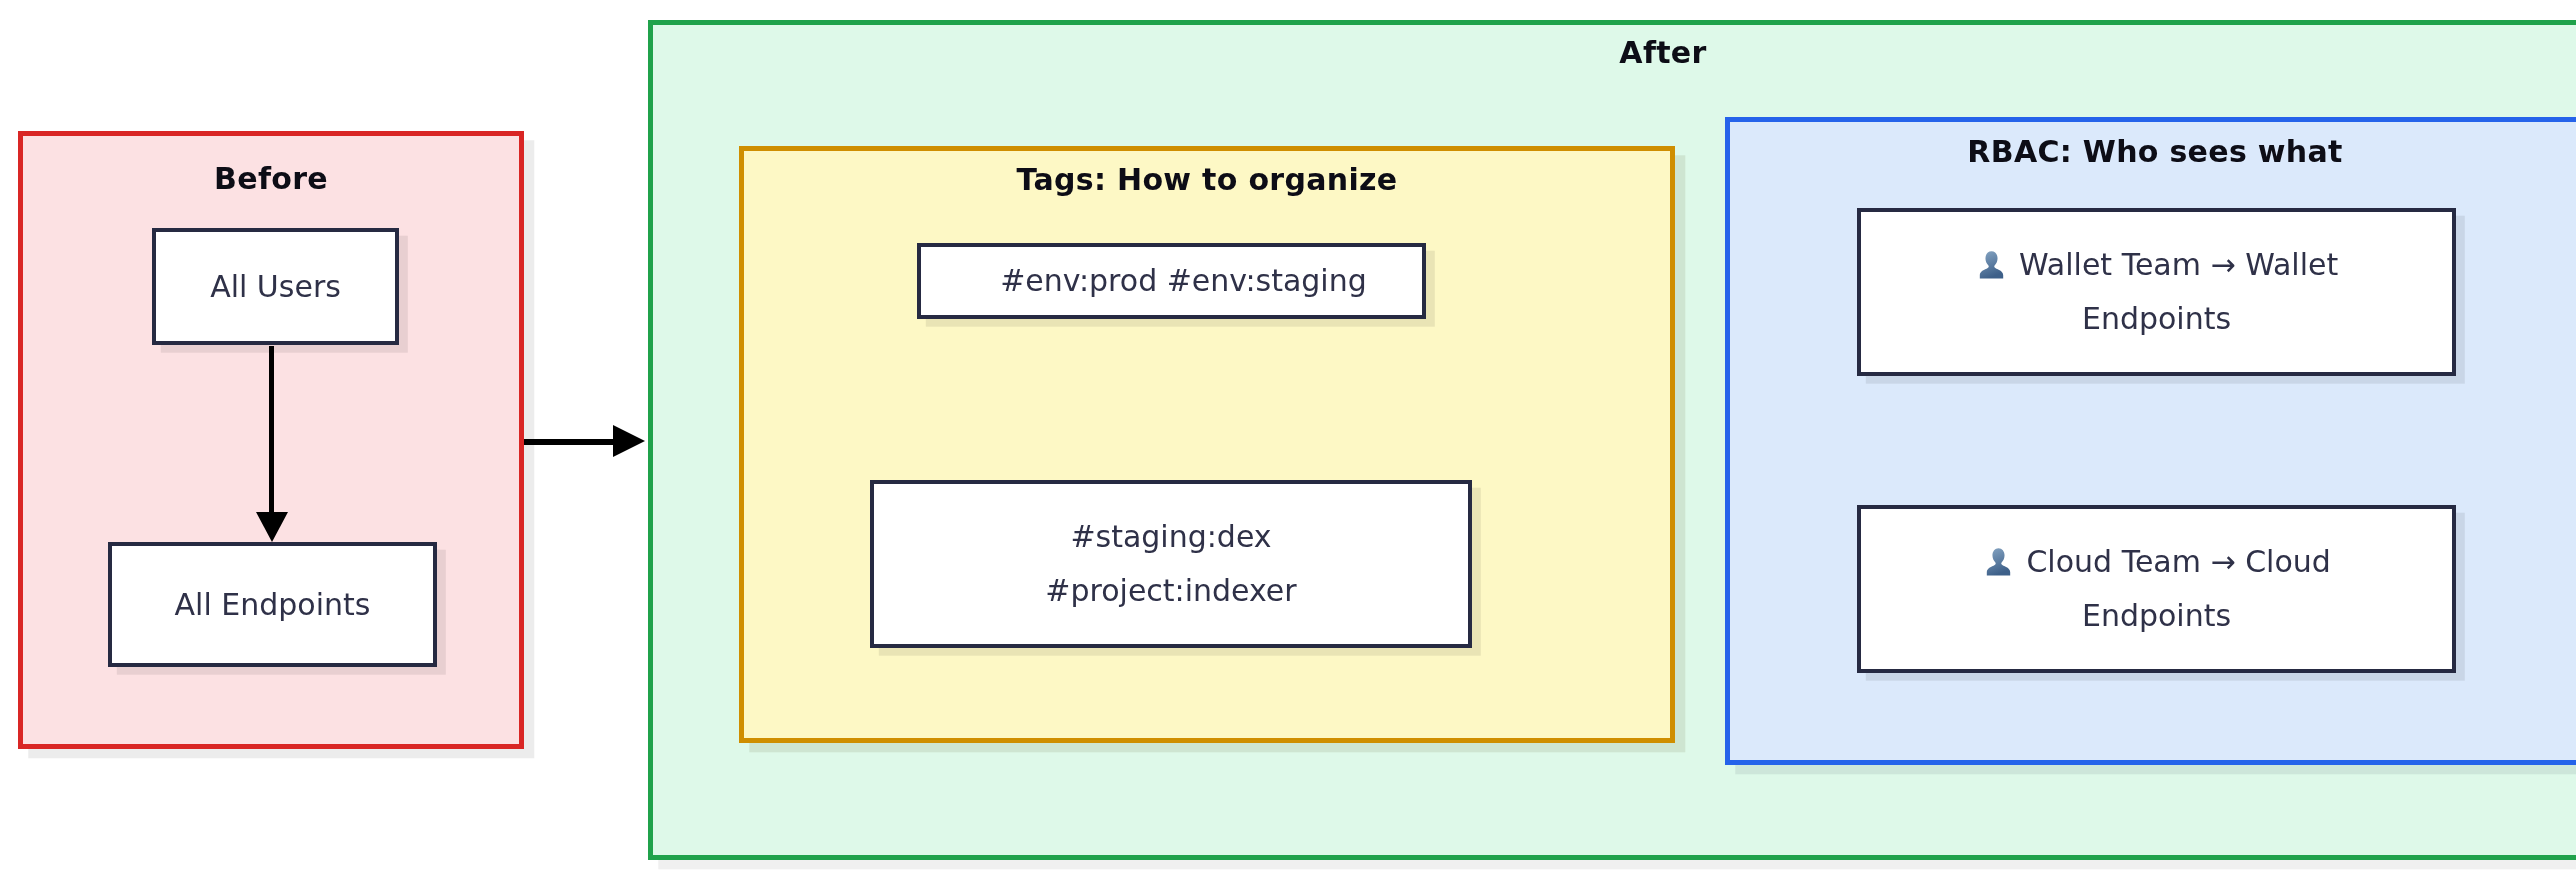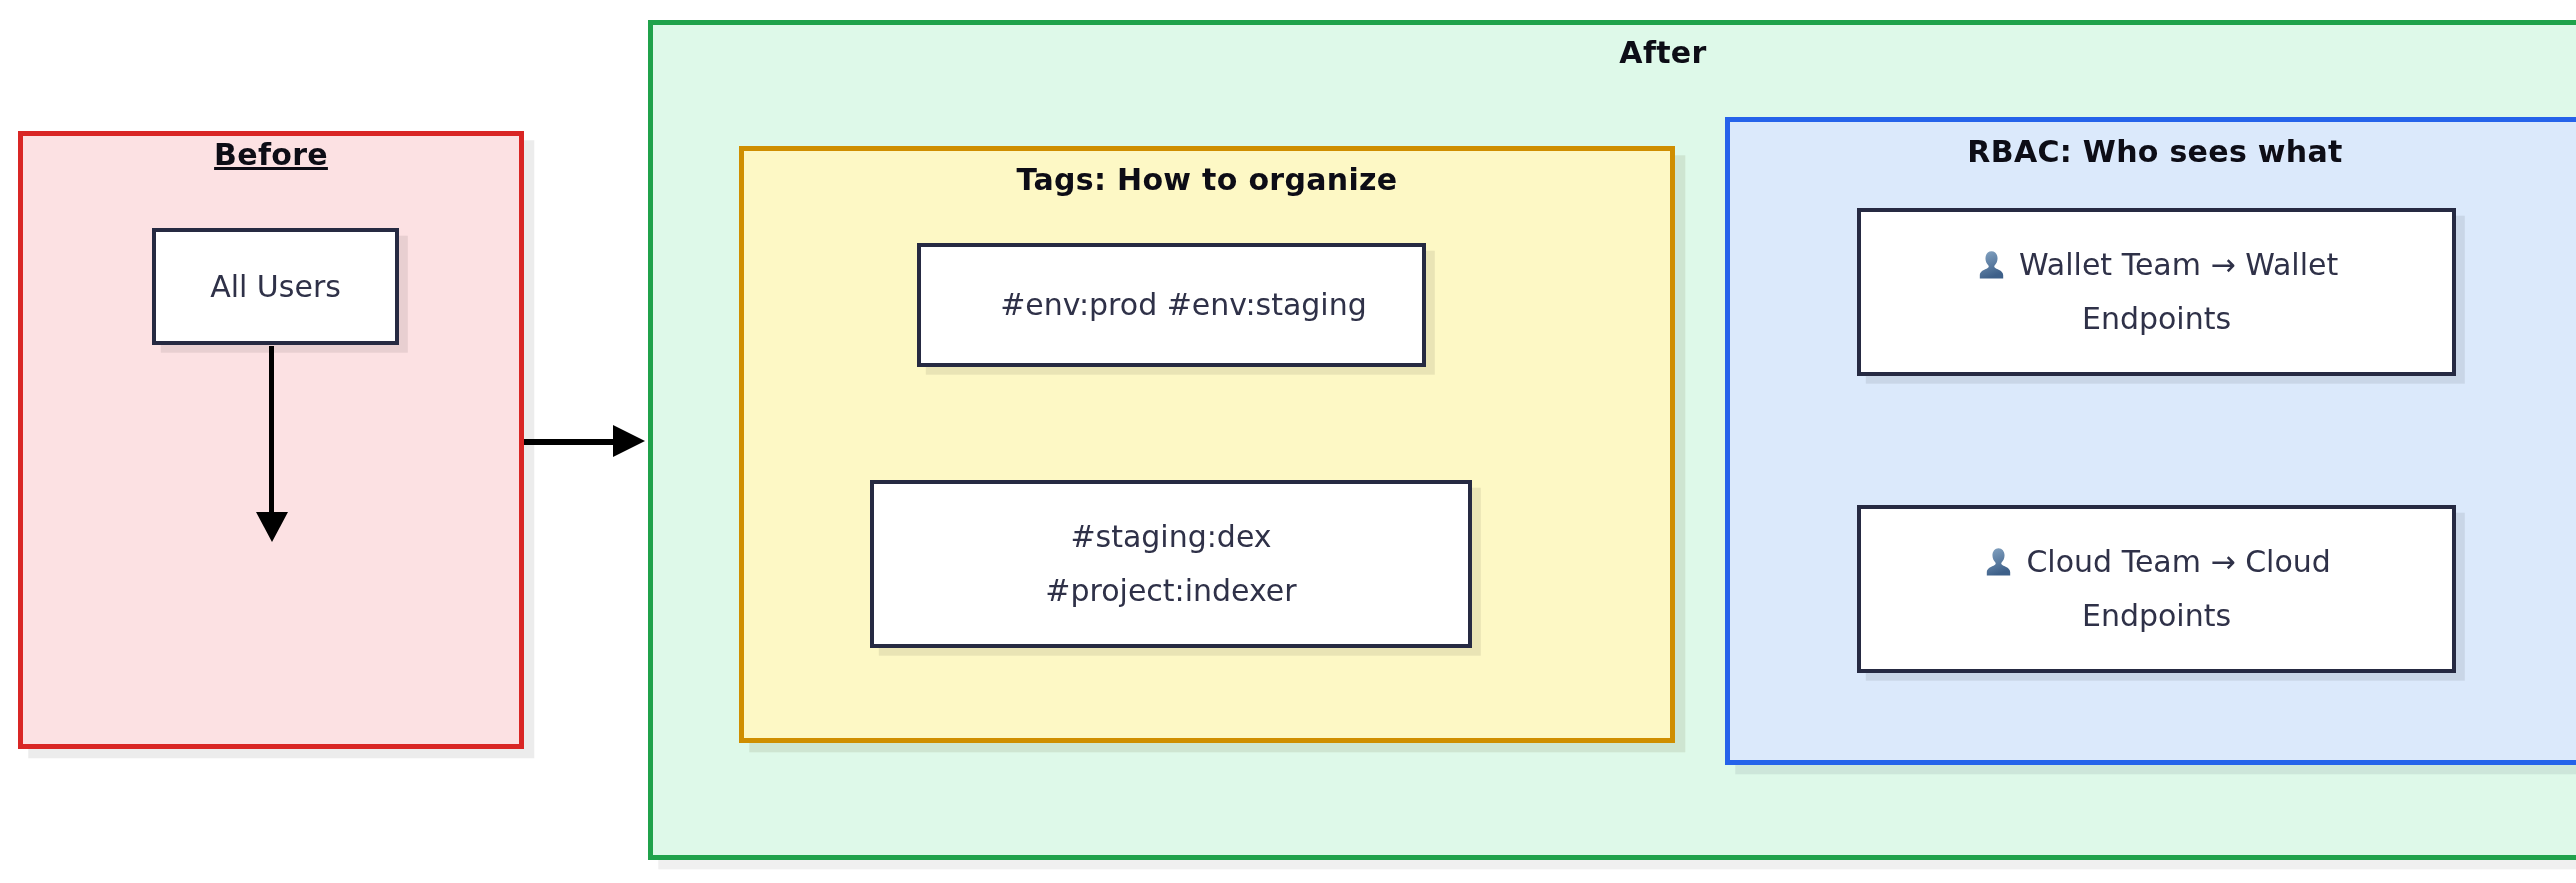--- a/index.html
+++ b/index.html
@@ -44,21 +44,21 @@
     background:#ffffff;border:4.6px solid #262a42;
     box-shadow:8.8px 7.7px 0 rgba(0,0,0,0.08);
     display:flex;flex-direction:column;
     align-items:center;justify-content:center;
     text-align:center;
     font-size:30px;color:#2f3148;
     line-height:1.8;
   }
   #node-all-users{left:152px;top:228px;width:247px;height:117px;}
   #node-all-endpoints{left:108px;top:542px;width:329px;height:125px;}
-  #node-env{left:917px;top:243px;width:509px;height:124px;padding-left:24px;}
+  #node-env{left:917px;top:243px;width:509px;height:76px;padding-left:24px;}
   #node-project{left:870px;top:480px;width:602px;height:168px;}
   #node-wallet{left:1857px;top:208px;width:599px;height:168px;}
   #node-cloud{left:1857px;top:505px;width:599px;height:168px;}
   .node-line{display:block;}
   .team-line{display:flex;align-items:center;justify-content:center;gap:11.3px;}
   .user-icon{width:33px;height:35px;flex:0 0 auto;}
   
   .arrow-shaft{position:absolute;background:#000000;}
   #v-arrow-shaft{left:269px;top:346px;width:5.2px;height:167px;}
   #v-arrow-head{
@@ -66,38 +66,41 @@
     border-left:16px solid transparent;border-right:16px solid transparent;
     border-top:30px solid #000000;
   }
   #h-arrow-shaft{left:524px;top:439px;width:89px;height:5.7px;}
   #h-arrow-head{
     position:absolute;left:613px;top:425px;width:0;height:0;
     border-top:16.5px solid transparent;border-bottom:16.5px solid transparent;
     border-left:32px solid #000000;
   }
   
-  #before-cluster .cluster-title{top:1px;text-decoration:underline;}
+  #before-cluster .cluster-title{top:25px;}
   #after-cluster .cluster-title{top:10.3px;}
   #tags-cluster .cluster-title{top:11.3px;}
   #rbac-cluster .cluster-title{top:12.4px;}
 </style>
 </head>
 <body>
 
 <div id="canvas">
 
   <div id="before-cluster" class="cluster">
     <div class="cluster-title">Before</div>
   </div>
 
   <div id="node-all-users" class="node">
     <span class="node-line">All Users</span>
   </div>
 
+  <div id="node-all-endpoints" class="node">
+    <span class="node-line">All Endpoints</span>
+  </div>
 
   <div id="v-arrow-shaft" class="arrow-shaft"></div>
   <div id="v-arrow-head"></div>
 
   <div id="h-arrow-shaft" class="arrow-shaft"></div>
   <div id="h-arrow-head"></div>
 
   <div id="after-cluster" class="cluster">
     <div class="cluster-title">After</div>
   </div>

